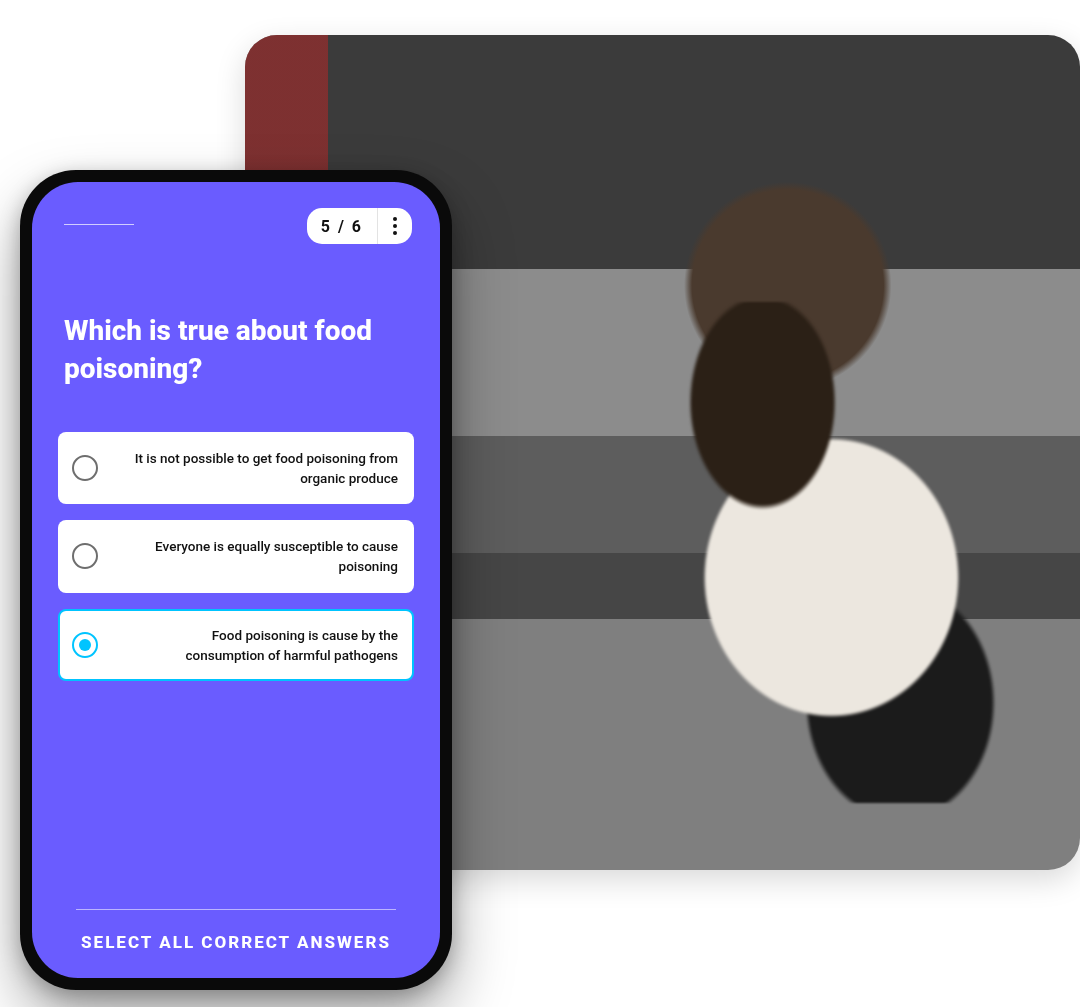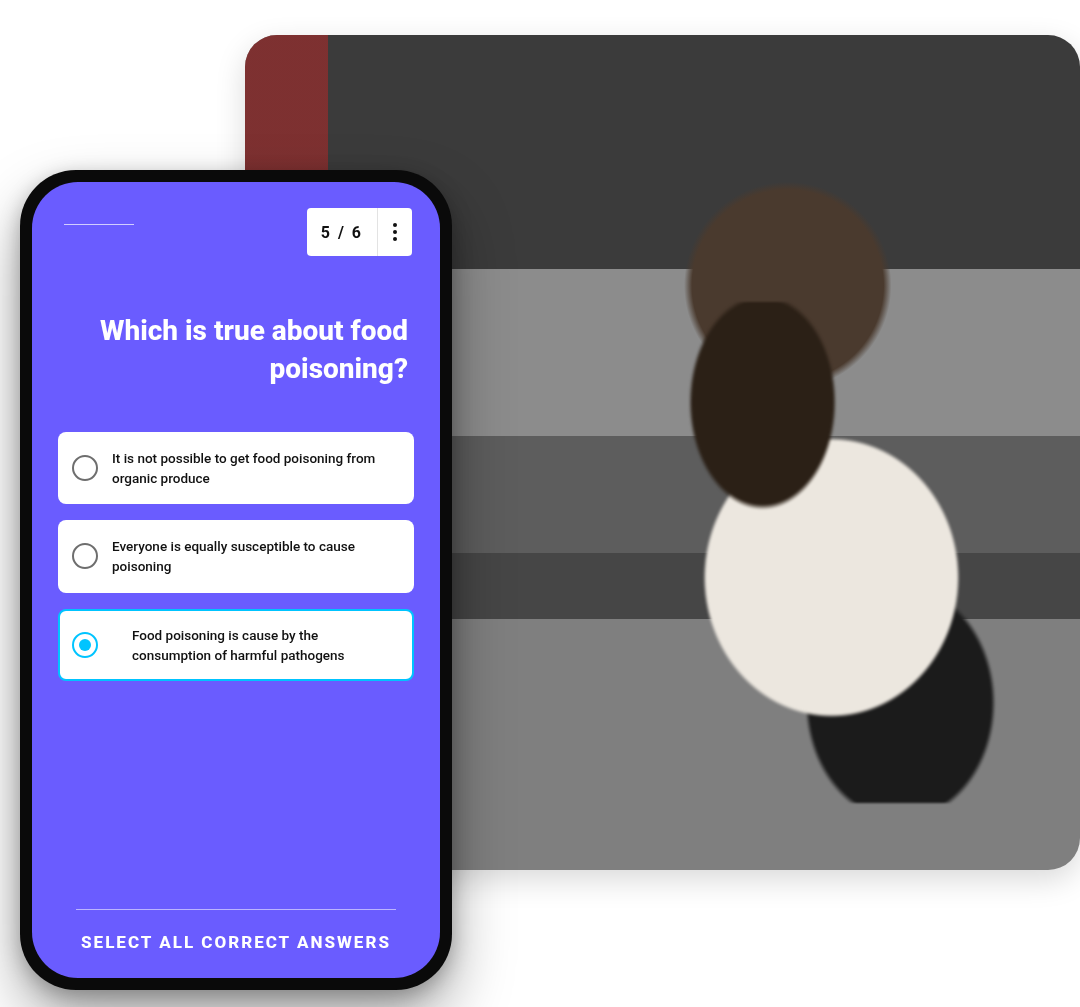--- a/index.html
+++ b/index.html
@@ -79,25 +79,25 @@
     left: 10px;
     top: 16px;
     width: 70px;
     height: 1px;
     background: rgba(255,255,255,.7);
   }
   .counter-wrap {
     position: absolute;
     right: 6px;
     top: 0;
-    height: 48px;
+    height: 36px;
     display: flex;
     align-items: stretch;
     background: #fff;
-    border-radius: 4px;
+    border-radius: 15px;
     overflow: hidden;
   }
   .counter {
     display: flex;
     align-items: center;
     justify-content: center;
     padding: 0 14px;
     font-size: 16px;
     font-weight: 700;
     letter-spacing: 2px;
@@ -111,31 +111,32 @@
     justify-content: center;
   }
   .kebab svg { display:block; }
 
   
   .question {
     color: #fff;
     font-weight: 800;
     font-size: 28px;
     line-height: 1.35;
-    text-align: right;
+    text-align: left;
     padding: 0 10px;
   }
 
   
   .answers {
     margin-top: 44px;
     display: flex;
     flex-direction: column;
     gap: 16px;
     padding: 0 4px;
+    text-align: right;
   }
   .answer {
     background: #fff;
     border-radius: 8px;
     padding: 14px 14px 14px 12px;
     display: flex;
     align-items: center;
     gap: 14px;
     border: 2px solid transparent;
     cursor: pointer;

